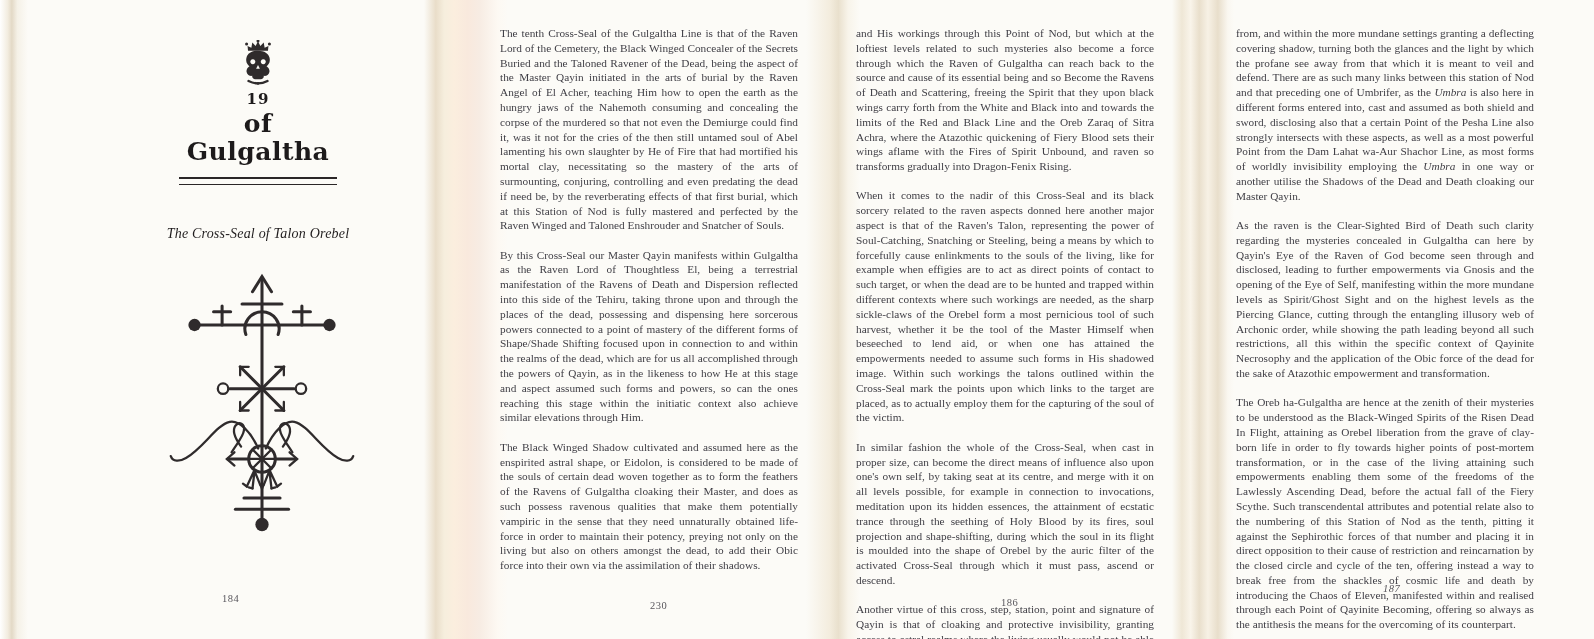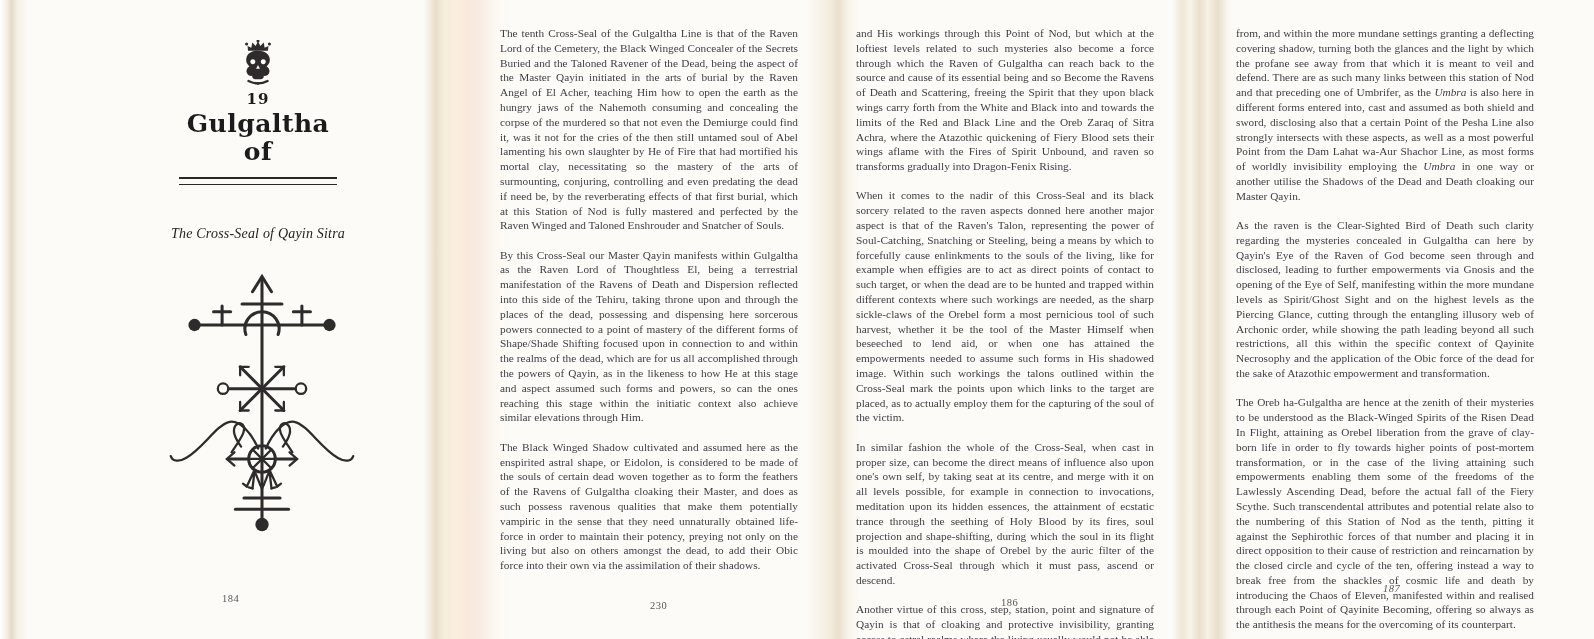--- a/index.html
+++ b/index.html
@@ -56,27 +56,27 @@
       <circle class="fill" cx="8" cy="4" r="1.6"></circle>
         <circle class="fill" cx="20" cy="0.9" r="1.6"></circle>
         <circle class="fill" cx="32" cy="4" r="1.6"></circle>
       <path class="fill" d="M20 11 c7 0 11 3 12 7 1.5 5-1 8-3 9.5 2 1.5 3.5 3.5 3 6 -.6 3-3.5 4.5-6 4 .5 2-1 3.5-3 3.5 l-6 0 c-2 0-3.5-1.5-3-3.5 -2.5.5-5.4-1-6-4 -.5-2.5 1-4.5 3-6 -2-1.5-4.5-4.5-3-9.5 1.2-4 5-7 12-7 z
                M14.5 20 a2.6 2.6 0 1 0 .1 0 z M25.5 20 a2.6 2.6 0 1 0 .1 0 z M20 26 l2 4 -4 0 z" fill-rule="evenodd"></path>
       <path class="thin" d="M10 43 q10 5 20 0"></path>
       <circle class="fill" cx="20" cy="45.5" r="1.4"></circle>
     </svg>
     <div class="chapter-num">19</div>
     <div>
+        <div class="title-line">of</div>
         <div class="title-line">Gulgaltha</div>
-        <div class="title-line">of</div>
       </div>
     <div class="double-rule"></div>
   </div>
 
-  <div class="subtitle">The Cross-Seal of Qayin Sitra</div>
+  <div class="subtitle">The Cross-Seal of Talon Orebel</div>
 
   <svg class="sigil" width="228" height="278" viewBox="0 0 240 292">
 
     <line class="stroke" x1="120" y1="16" x2="120" y2="272"></line>
 
     <path class="stroke" d="M110 31 L120 15 L130 31"></path>
 
     <line class="stroke" x1="99" y1="44" x2="141" y2="44"></line>
 
     <line class="stroke" x1="52" y1="66" x2="188" y2="66"></line>

